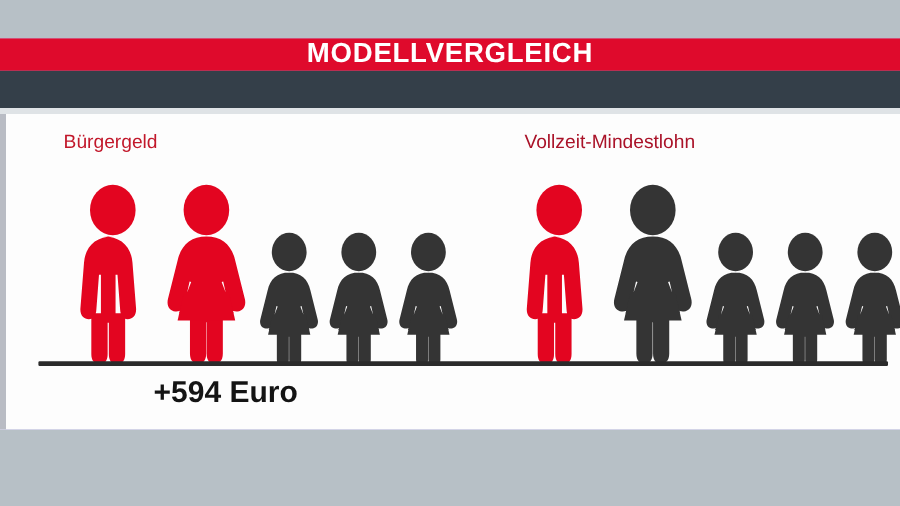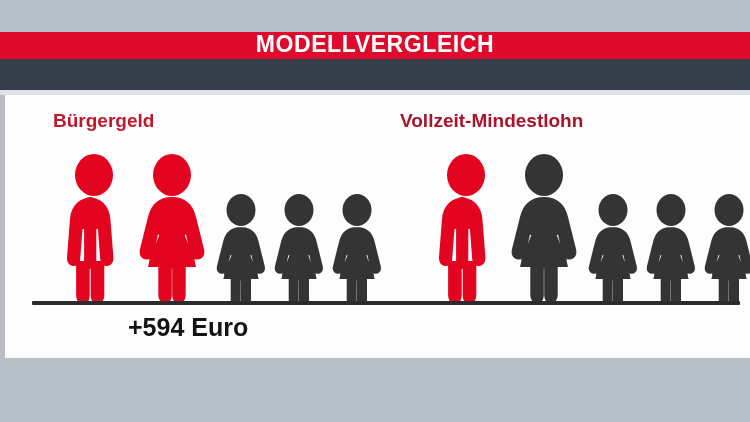--- a/index.html
+++ b/index.html
@@ -72,26 +72,26 @@
   .panel-left-edge {
     position: absolute;
     left: 0; top: 0;
     width: 5px; height: 263px;
     background: #b9bcc4;
   }
 
   
   .group-label {
     position: absolute;
-    font-size: 19px;
-    font-weight: bold;
+    font-size: 16px;
+    font-weight: normal;
     white-space: nowrap;
   }
   .group-label.left  { left: 53px;  top: 15px; color: #c2182b; }
-  .group-label.right { left: 400px; top: 15px; color: #aa1329; }
+  .group-label.right { left: 437px; top: 15px; color: #aa1329; }
 
   
   .fig-row {
     position: absolute;
     top: 58px;
     height: 150px;
     display: flex;
     align-items: flex-end;
   }
   .fig-row.left  { left: 56px; }

